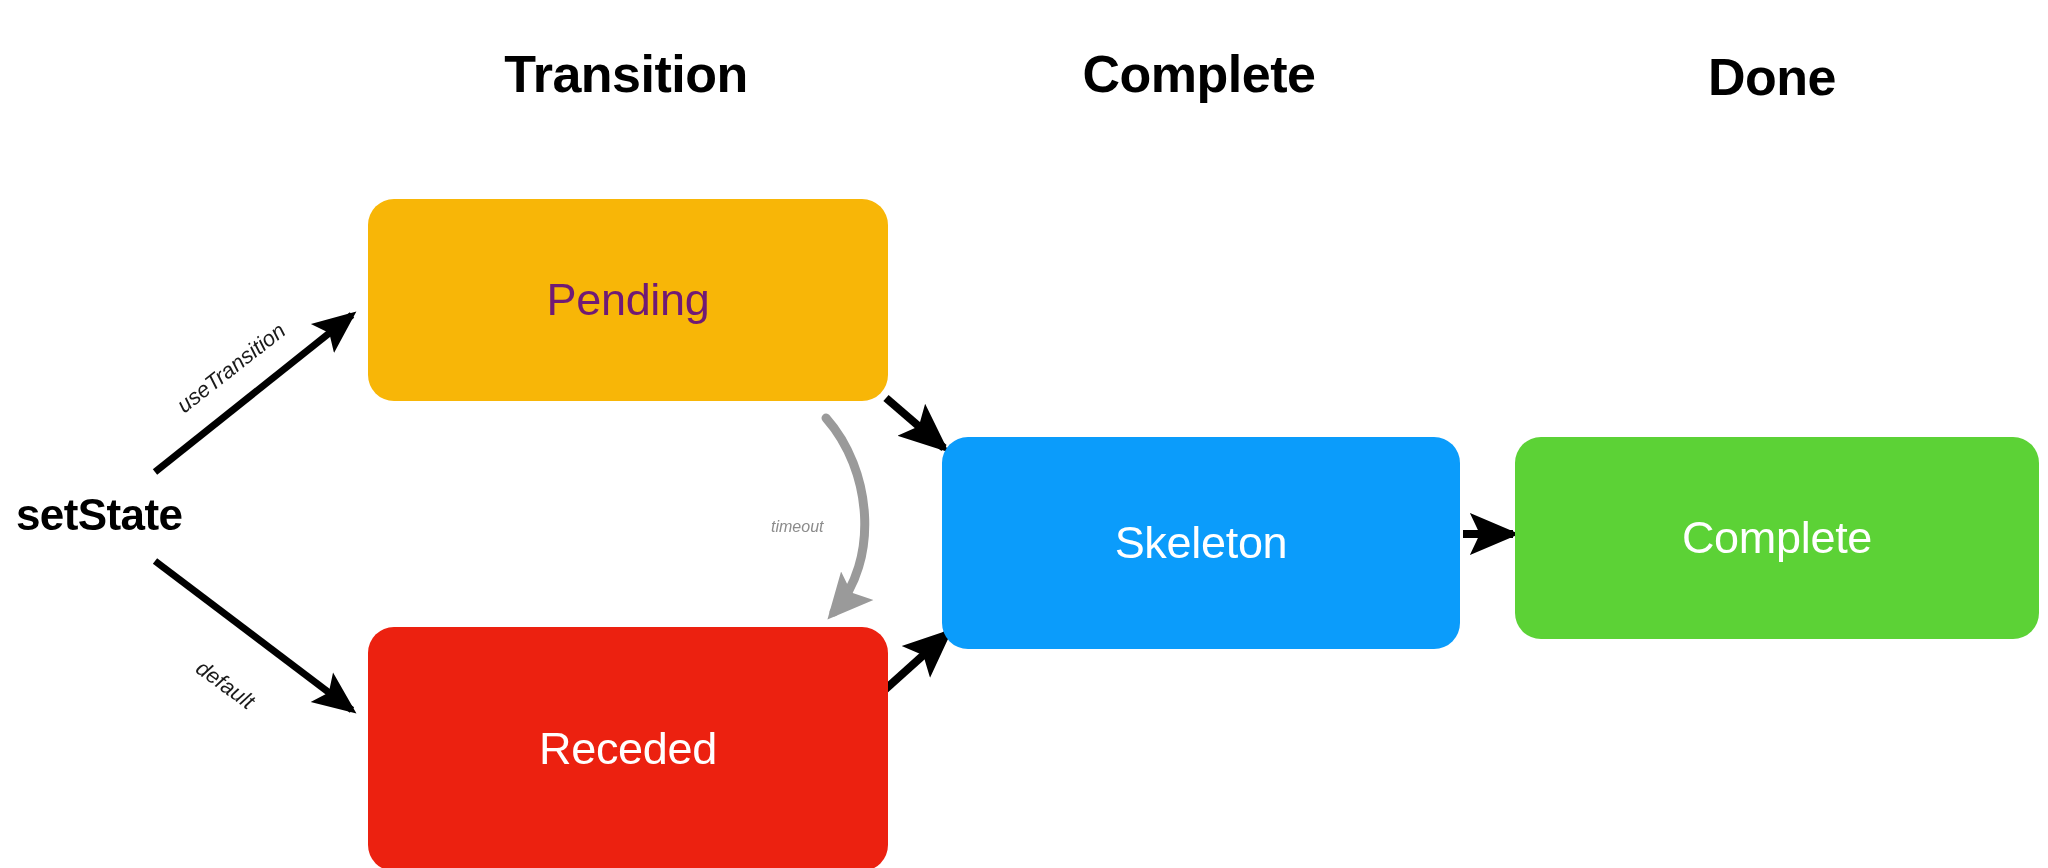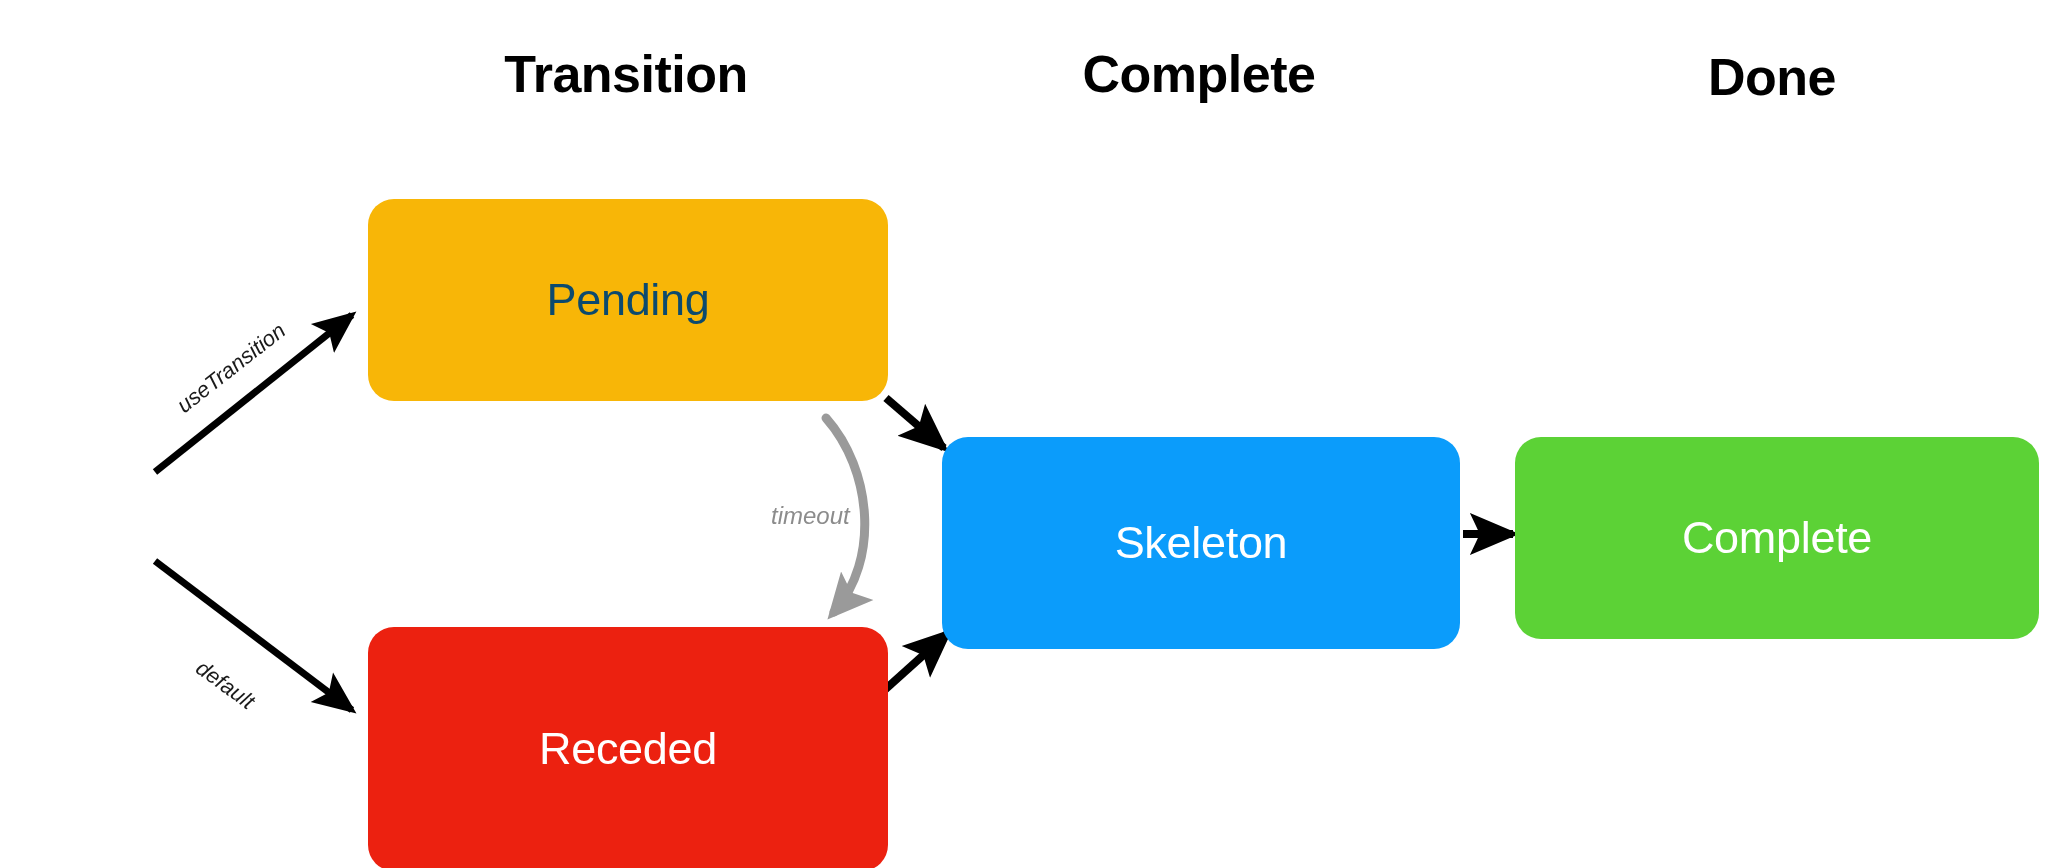--- a/index.html
+++ b/index.html
@@ -81,23 +81,23 @@
   }
   .edge-label.lbl-usetransition {
     left: 172px; top: 398px;
     transform: rotate(-38deg);
   }
   .edge-label.lbl-default {
     left: 206px; top: 655px;
     transform: rotate(36deg);
   }
   .edge-label.lbl-timeout {
-    left: 771px; top: 502px;
+    left: 771px; top: 518px;
     color: #8c8c8c;
-    font-size: 24px;
+    font-size: 16px;
     text-align: center;
   }
 
   
   #arrows {
     position: absolute;
     left: 0; top: 0;
     width: 2048px;
     height: 868px;
     pointer-events: none;
@@ -105,20 +105,21 @@
 </style>
 </head>
 <body>
 
 <div id="canvas" style="background: rgb(255, 255, 255);">
 
   <div class="col-header h-transition">Transition</div>
   <div class="col-header h-loading">Complete</div>
   <div class="col-header h-done">Done</div>
 
+  <div class="trigger-label setstate">setState</div>
 
   <svg id="arrows" viewBox="0 0 2048 868" xmlns="http://www.w3.org/2000/svg">
     <defs>
       <marker id="arrowhead-black" markerWidth="7" markerHeight="7" refX="5.4" refY="3" orient="auto" markerUnits="strokeWidth">
         <path d="M0,0.35 L6.2,3 L0,5.65 L1.25,3 Z" fill="#000000"></path>
       </marker>
       <marker id="arrowhead-gray" markerWidth="5.2" markerHeight="5.2" refX="3.9" refY="2.6" orient="auto" markerUnits="strokeWidth">
         <path d="M0,0.2 L5.0,2.6 L0,5.0 L1.0,2.6 Z" fill="#9a9a9a"></path>
       </marker>
     </defs>
@@ -146,21 +147,21 @@
     <g>
       <path d="M 826 418 C 872 470, 880 560, 834 612" fill="none" stroke="#9a9a9a" stroke-width="9" stroke-linecap="round" marker-end="url(#arrowhead-gray)"></path>
     </g>
   </svg>
 
   <div class="edge-label lbl-usetransition">useTransition</div>
   <div class="edge-label lbl-default">default</div>
   <div class="edge-label lbl-timeout">timeout</div>
 
   <div class="state-box box-pending" style="background: rgb(248, 182, 7);">
-    <span class="state-label" style="color: #0c4a6e;">Pending</span>
+    <span class="state-label" style="color: #701a75;">Pending</span>
   </div>
 
   <div class="state-box box-receded" style="background: rgb(236, 33, 16);">
     <span class="state-label" style="color: rgb(255, 255, 255);">Receded</span>
   </div>
 
   <div class="state-box box-skeleton" style="background: rgb(11, 156, 251);">
     <span class="state-label" style="color: rgb(255, 255, 255);">Skeleton</span>
   </div>
 

